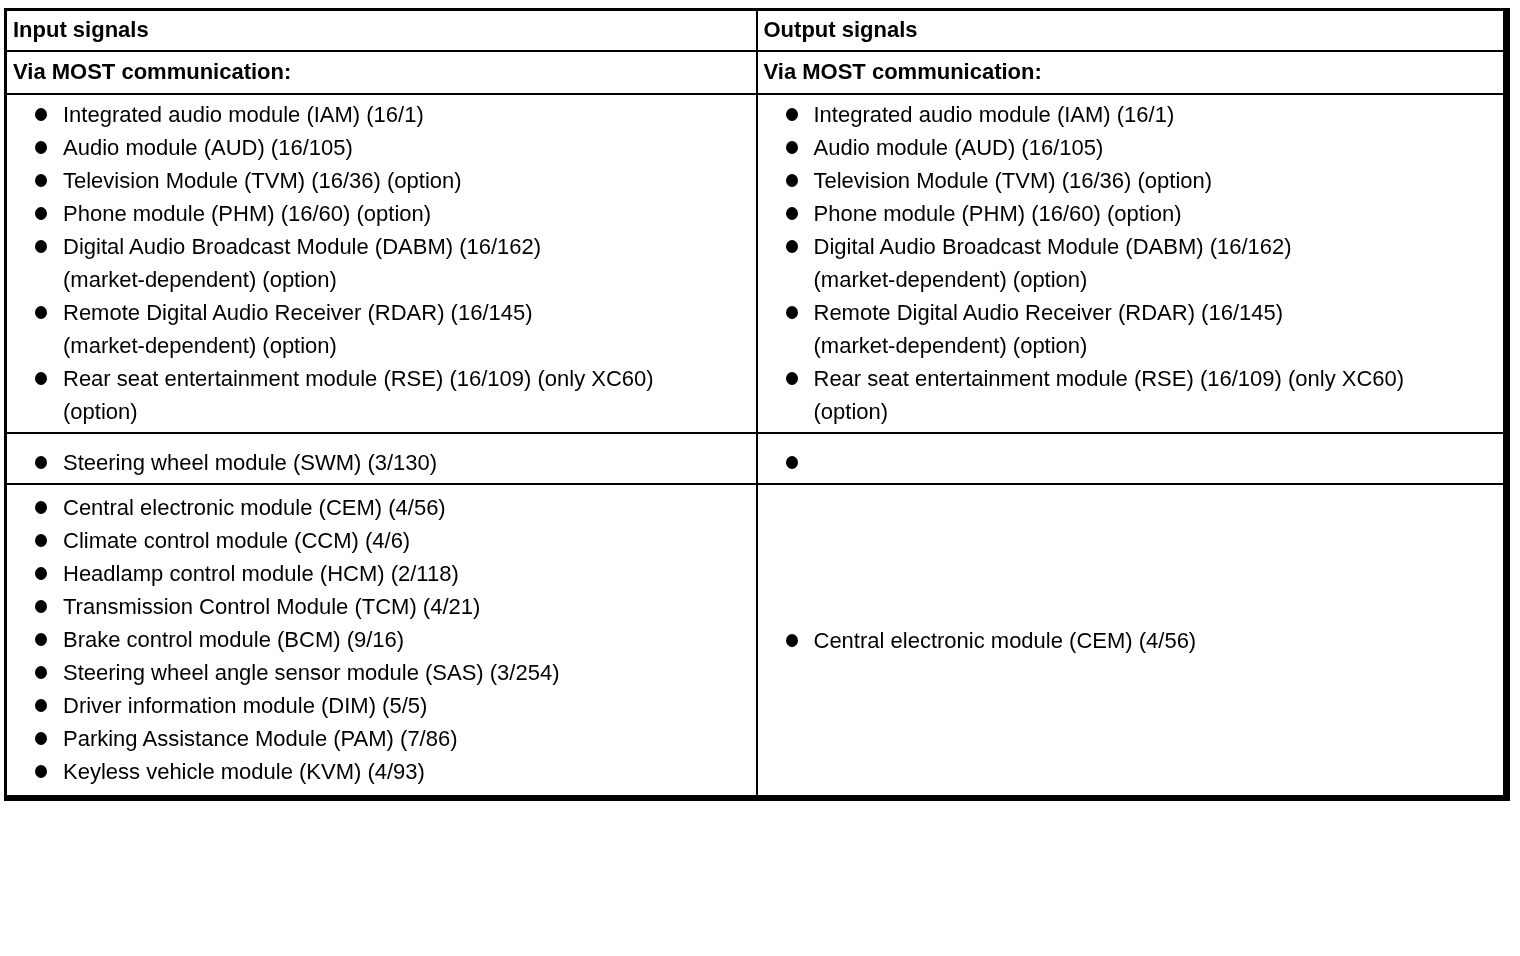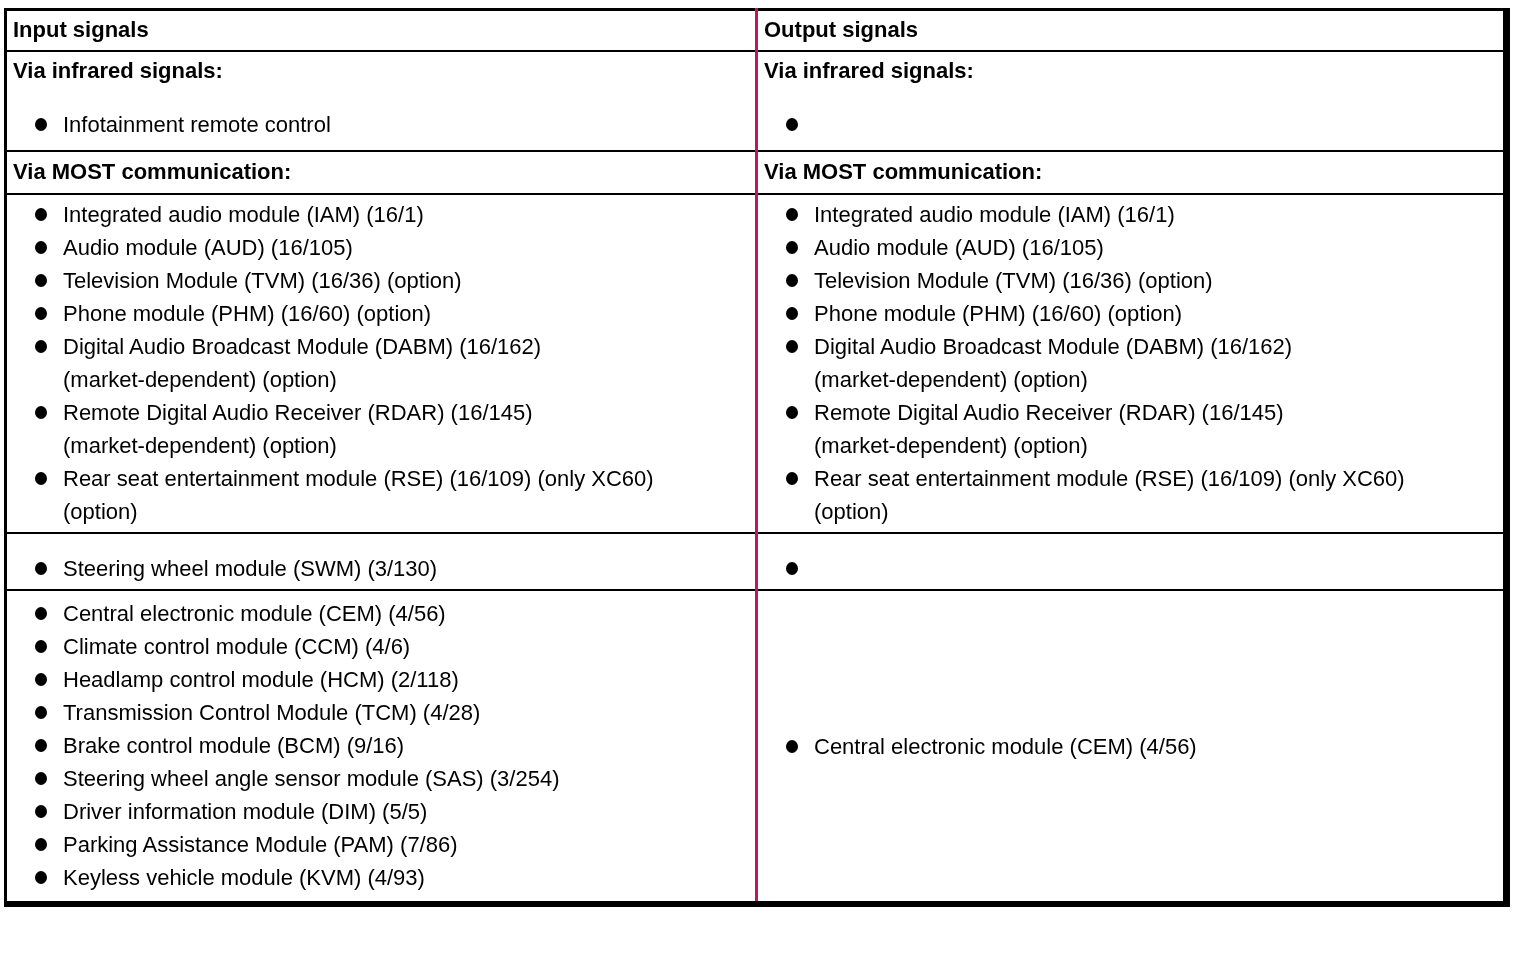--- a/index.html
+++ b/index.html
@@ -25,21 +25,21 @@
   }
   col.c-input  { width: 751px; }
   td {
     border: 2px solid #000;
     vertical-align: top;
     padding: 0;
     font-size: 22px;
     line-height: 33px;
     overflow: hidden;
   }
-  td.in-col { border-right: 3px solid #be185d; }
+  td.in-col { border-right: 1px solid #be185d; }
   
   td.hd {
     font-weight: bold;
     height: 37px;
     padding: 2px 6px 0 6px;
   }
   
   td.sec-cell {
     font-weight: bold;
     height: 38px;
@@ -51,21 +51,21 @@
     padding: 2px 6px 0 0;
   }
   td.combo-cell .sec-heading {
     font-weight: bold;
     padding-left: 6px;
   }
   td.combo-cell ul.sig-list { margin-top: 21px; }
   
   td.list-cell { padding: 3px 6px 0 0; margin-top: 12px; }
   td.cell-most-list { height: 334px; }
-  td.cell-lin-list  { height: 37px; padding-top: 18px; }
+  td.cell-lin-list  { height: 37px; padding-top: 12px; }
   td.cell-can-list  { height: 304px; padding-top: 6px; }
   td.cell-can-out   { vertical-align: middle; padding-top: 0; }
   ul.sig-list {
     list-style: none;
     margin: 0;
     padding: 0;
   }
   li.sig-item {
     position: relative;
     padding-left: 56px;
@@ -91,34 +91,20 @@
       <col class="c-input">
       <col class="c-output">
     </colgroup>
 
     <tbody>
         <tr>
       <td class="hd in-col">Input signals</td>
       <td class="hd">Output signals</td>
     </tr>
 
-    <tr>
-      <td class="combo-cell in-col">
-        <div class="sec-heading">Via infrared signals:</div>
-        <ul class="sig-list">
-          <li class="sig-item"><span class="bullet"></span><span class="txt">Infotainment remote control</span></li>
-        </ul>
-      </td>
-      <td class="combo-cell">
-        <div class="sec-heading">Via infrared signals:</div>
-        <ul class="sig-list">
-          <li class="sig-item"><span class="bullet"></span><span class="txt"></span></li>
-        </ul>
-      </td>
-    </tr>
 
     <tr>
       <td class="sec-cell in-col">Via MOST communication:</td>
       <td class="sec-cell">Via MOST communication:</td>
     </tr>
 
     <tr>
       <td class="list-cell cell-most-list in-col">
         <ul class="sig-list">
           <li class="sig-item"><span class="bullet"></span><span class="txt">Integrated audio module (IAM) (16/1)</span></li>
@@ -163,21 +149,21 @@
       </td>
     </tr>
 
 
     <tr>
       <td class="list-cell cell-can-list in-col">
         <ul class="sig-list">
           <li class="sig-item"><span class="bullet"></span><span class="txt">Central electronic module (CEM) (4/56)</span></li>
           <li class="sig-item"><span class="bullet"></span><span class="txt">Climate control module (CCM) (4/6)</span></li>
           <li class="sig-item"><span class="bullet"></span><span class="txt">Headlamp control module (HCM) (2/118)</span></li>
-          <li class="sig-item"><span class="bullet"></span><span class="txt">Transmission Control Module (TCM) (4/28)</span></li>
+          <li class="sig-item"><span class="bullet"></span><span class="txt">Transmission Control Module (TCM) (4/21)</span></li>
           <li class="sig-item"><span class="bullet"></span><span class="txt">Brake control module (BCM) (9/16)</span></li>
           <li class="sig-item"><span class="bullet"></span><span class="txt">Steering wheel angle sensor module (SAS) (3/254)</span></li>
           <li class="sig-item"><span class="bullet"></span><span class="txt">Driver information module (DIM) (5/5)</span></li>
           <li class="sig-item"><span class="bullet"></span><span class="txt">Parking Assistance Module (PAM) (7/86)</span></li>
           <li class="sig-item"><span class="bullet"></span><span class="txt">Keyless vehicle module (KVM) (4/93)</span></li>
         </ul>
       </td>
       <td class="list-cell cell-can-list cell-can-out">
         <ul class="sig-list">
           <li class="sig-item"><span class="bullet"></span><span class="txt">Central electronic module (CEM) (4/56)</span></li>

